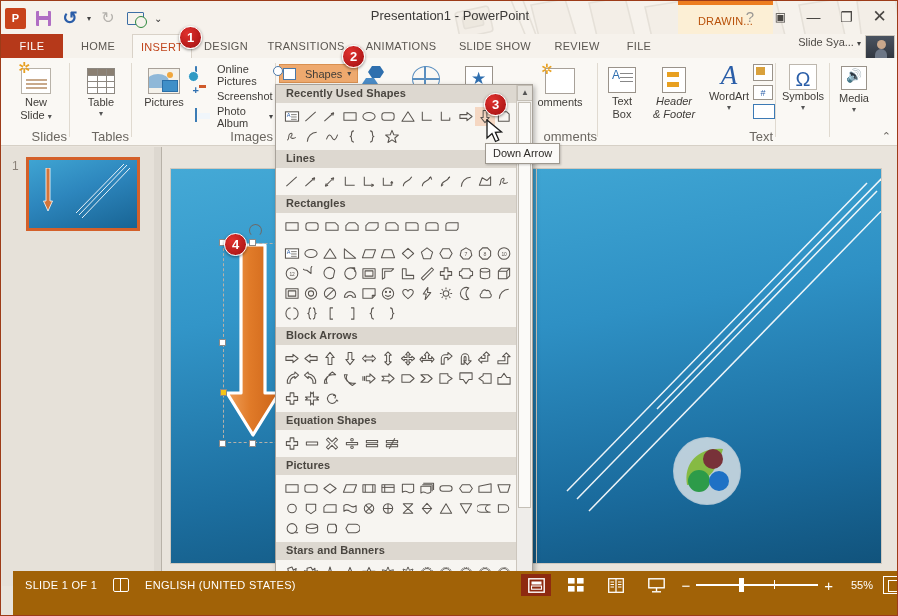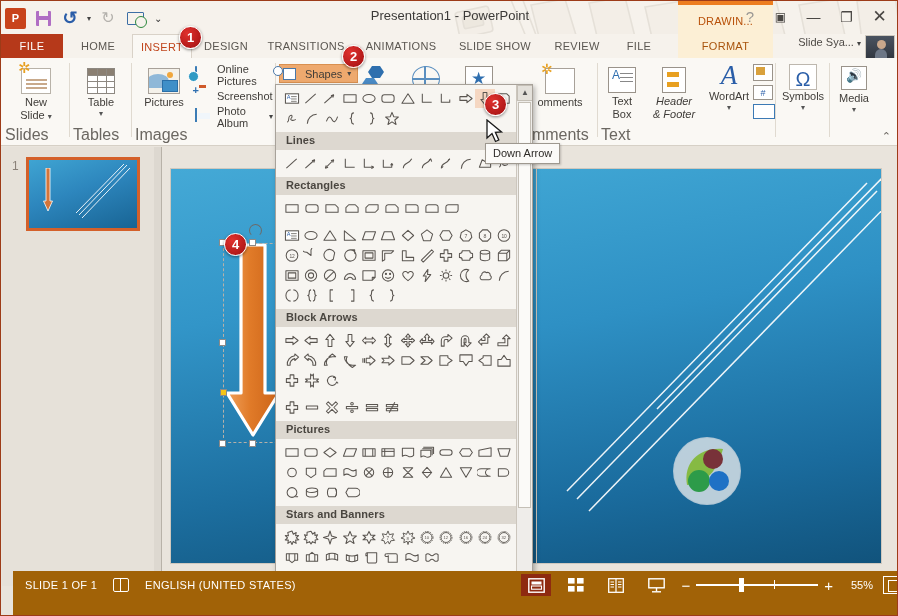--- a/index.html
+++ b/index.html
@@ -99,22 +99,22 @@
     background:#caa88c; border-radius:50%; z-index:2;
   }
 
   
   .ribbon {
     position: absolute; left: 0; top: 57px; width: 898px; height: 88px;
     background: #faf8f4; border-bottom: 1px solid #d6d0c6;
   }
   .rgroup { position: absolute; top: 0; height: 88px; }
   .rgroup-label {
-    position: absolute; bottom: 2px; width: 100%; text-align: left;
-    font-size: 16px; color: #6b6761;
+    position: absolute; bottom: 2px; width: 100%; text-align: right;
+    font-size: 13px; color: #6b6761;
   }
   .rgroup-sep { position: absolute; top: 5px; width: 1px; height: 74px; background: #e0dad0; }
 
   .bigbtn {
     position: absolute; text-align: center; cursor: pointer; width: 54px;
   }
   .bigbtn .lbl { font-size: 11px; color: #3f3c38; line-height: 13px; }
   .bigbtn .crt { font-size: 8px; color: #555; }
 
   .smallbtn {
@@ -373,21 +373,20 @@
   <div class="tabstrip">
     <div class="tab-file">FILE</div>
     <div class="tab" style="left:66px;width:62px;text-align:center;">HOME</div>
     <div class="tab active" style="left:131px;width:60px;">INSERT</div>
     <div class="tab" style="left:194px;width:62px;">DESIGN</div>
     <div class="tab" style="left:259px;width:92px;">TRANSITIONS</div>
     <div class="tab" style="left:354px;width:92px;">ANIMATIONS</div>
     <div class="tab" style="left:450px;width:88px;">SLIDE SHOW</div>
     <div class="tab" style="left:543px;width:66px;">REVIEW</div>
     <div class="tab" style="left:612px;width:52px;">FILE</div>
-    <div class="tab format-tab" style="left:677px;width:95px;">FORMAT</div>
 
     <div class="user-area">
       <span>Slide Sya...</span>
       <span class="caret-sm">▾</span>
     </div>
     <div class="avatar"></div>
   </div>
 
   <div class="ribbon">
 
@@ -587,20 +586,21 @@
             <circle cx="26" cy="44" r="11" fill="#2f9e45"></circle>
             <circle cx="46" cy="44" r="10" fill="#1f72c8"></circle>
           </svg>
         </div>
       </div>
     </div>
   </div>
 
   <div class="gallery">
     <div class="gal-inner" id="gal-inner">
+        <div class="gal-head">Recently Used Shapes</div>
         <div class="gal-rows">
           <div class="gal-row">
             <div class="gcell">
               <svg width="16" height="15" viewBox="0 0 16 16">
                 <rect x="1" y="3" width="14" height="10" fill="#fff" stroke="#5a5550" stroke-width="1.1"></rect>
                 <text x="2.5" y="9" font-size="6" fill="#2a5ea8">A</text>
                 <g stroke="#5a5550" stroke-width=".8">
                   <line x1="7" y1="6" x2="13" y2="6"></line>
                   <line x1="7" y1="8.5" x2="13" y2="8.5"></line>
                   <line x1="7" y1="11" x2="13" y2="11"></line>
@@ -1421,20 +1421,21 @@
             </div>
             <div class="gcell">
               <svg width="16" height="15" viewBox="0 0 16 16">
                 <g fill="none" stroke="#5a5550" stroke-width="1.1" stroke-linejoin="round">
                   <path d="M12 5 A5 5 0 1 0 13 9.5 L14.5 11 M12 5 L11 8 M12 5 L9 4.6"></path>
                 </g>
               </svg>
             </div>
           </div>
         </div>
+        <div class="gal-head">Equation Shapes</div>
         <div class="gal-rows">
           <div class="gal-row">
             <div class="gcell">
               <svg width="16" height="15" viewBox="0 0 16 16">
                 <g fill="none" stroke="#5a5550" stroke-width="1.1" stroke-linejoin="round">
                   <path d="M6 2 H10 V6 H14 V10 H10 V14 H6 V10 H2 V6 H6 Z"></path>
                 </g>
               </svg>
             </div>
             <div class="gcell">

